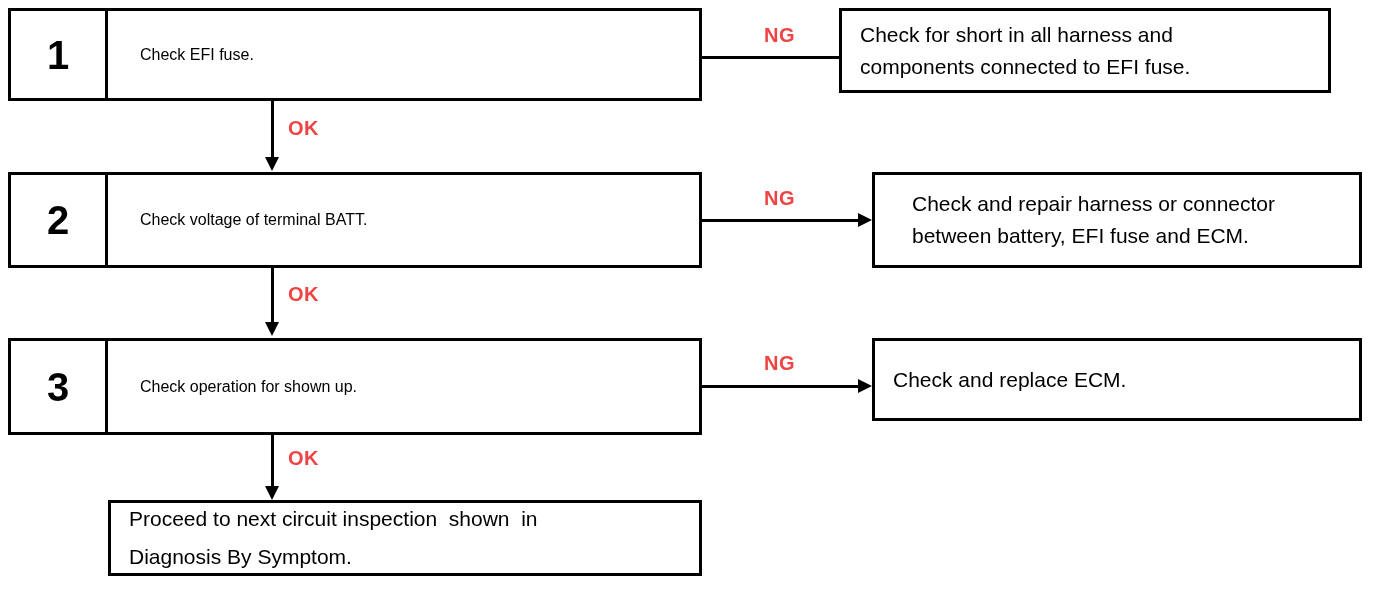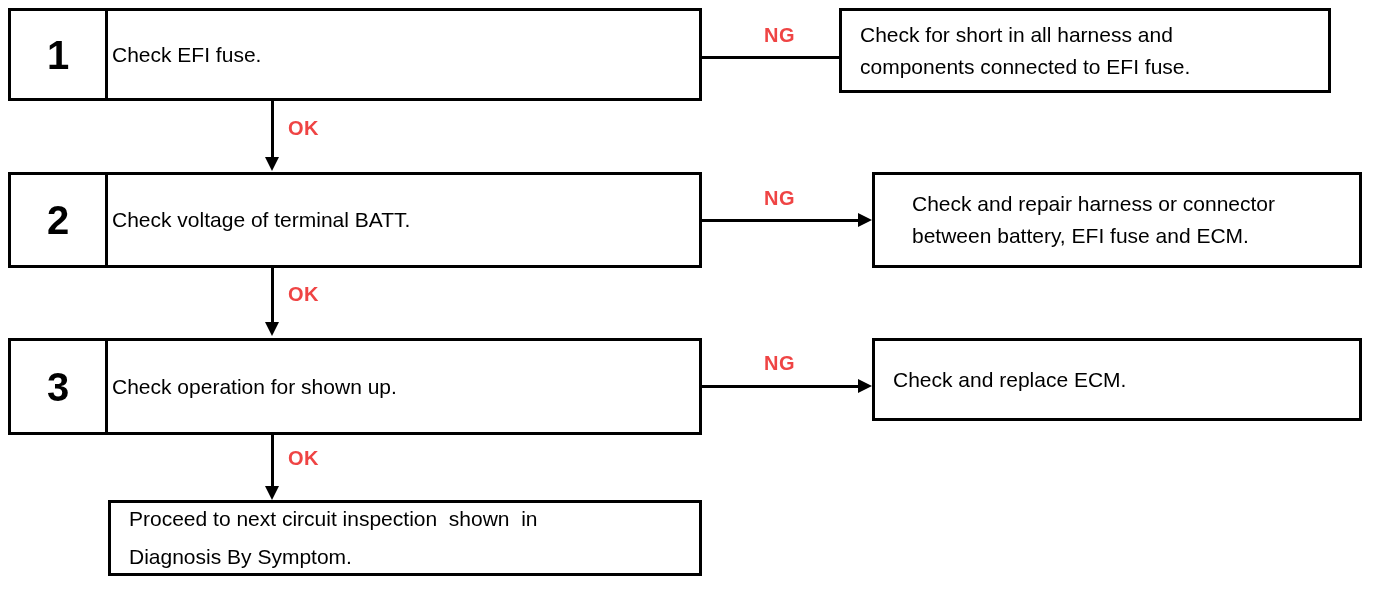--- a/index.html
+++ b/index.html
@@ -36,22 +36,22 @@
     justify-content: center;
     font-size: 40px;
     font-weight: bold;
     line-height: 1;
     color: #000000;
   }
   .step-text {
     flex: 1 1 auto;
     display: flex;
     align-items: center;
-    padding-left: 4px;
-    font-size: 21px;
+    padding-left: 32px;
+    font-size: 16px;
     color: #000000;
   }
   .action-box {
     display: flex;
     flex-direction: column;
     justify-content: center;
     padding-left: 18px;
     padding-right: 12px;
   }
   .action-line {

